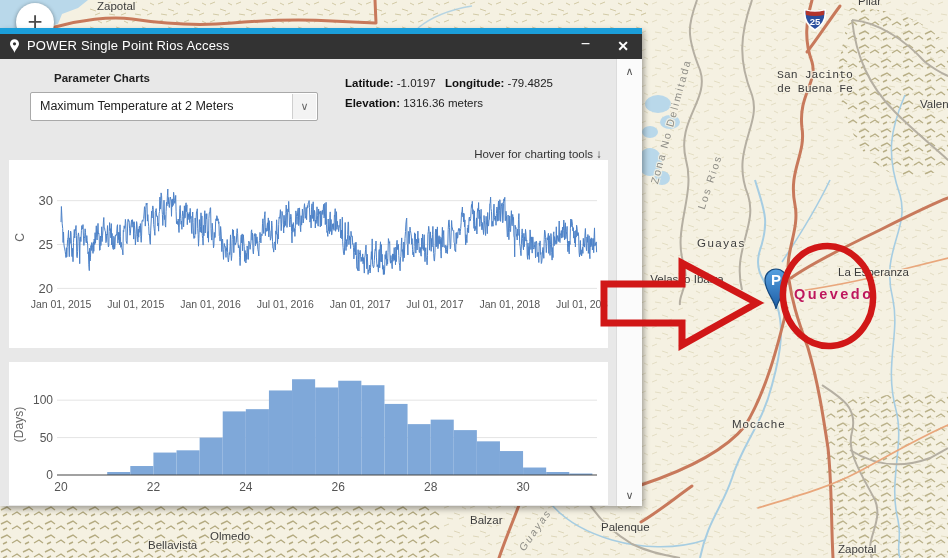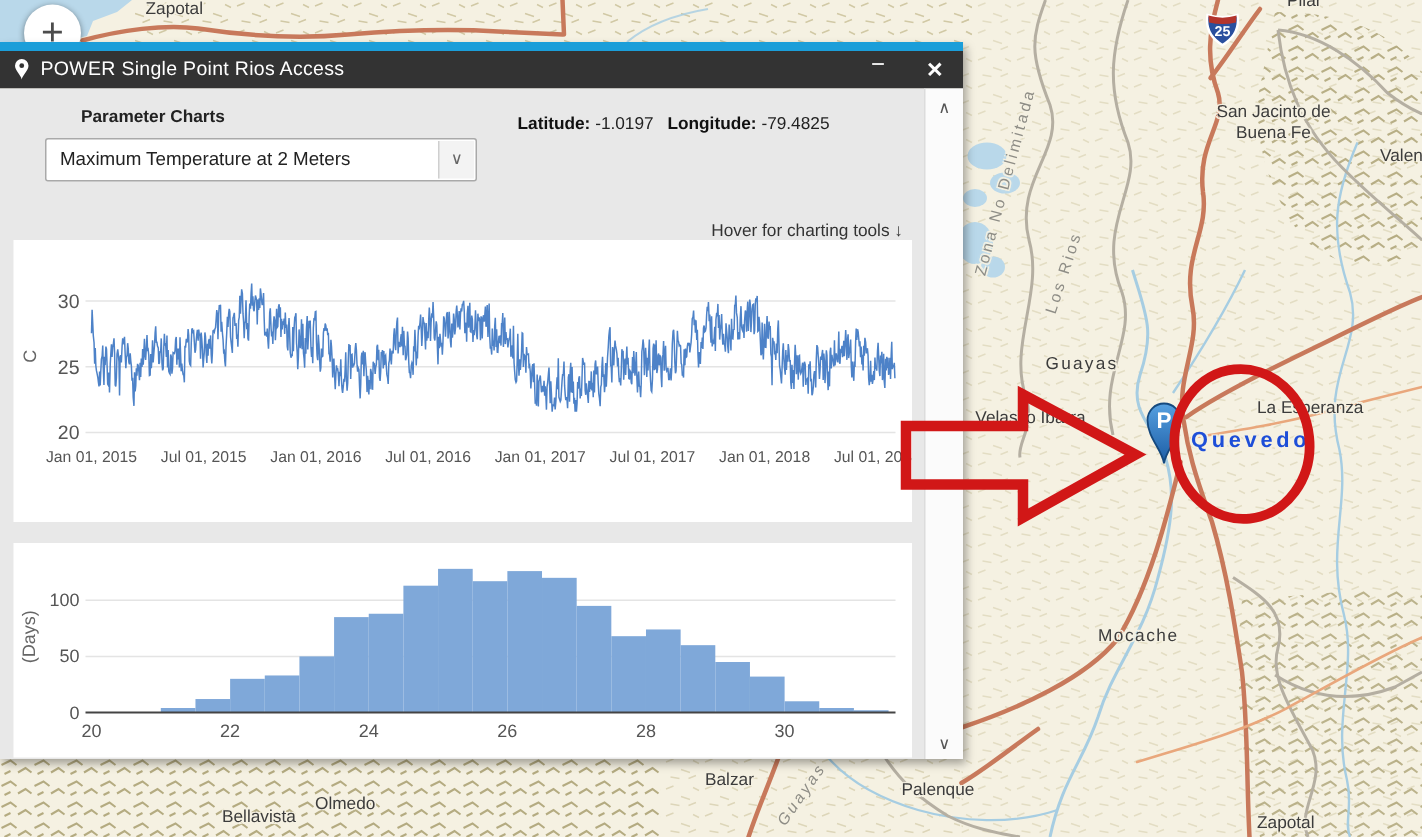--- a/index.html
+++ b/index.html
@@ -5,21 +5,21 @@
   html,body{margin:0;padding:0;}
   body{width:948px;height:558px;overflow:hidden;position:relative;
        font-family:"Liberation Sans",sans-serif;background:#f5f1e2;}
   #stage{position:absolute;inset:0;width:948px;height:558px;overflow:hidden;}
   #map-svg{position:absolute;left:0;top:0;z-index:1;}
 
   
   .ml{position:absolute;z-index:2;font-size:11.5px;color:#3c3c3c;white-space:nowrap;
       text-shadow:1px 1px 0 #f5f1e2,-1px -1px 0 #f5f1e2,1px -1px 0 #f5f1e2,-1px 1px 0 #f5f1e2,0 0 3px #f5f1e2;}
   .ml.wrap{white-space:normal;text-align:center;line-height:1.25;}
-  .ml.big{font-size:14.5px;font-weight:600;letter-spacing:2.5px;color:#1d4ed8;}
+  .ml.big{font-size:14.5px;font-weight:600;letter-spacing:2.5px;color:#be185d;}
   .ml.gray{color:#8e8d86;letter-spacing:2px;}
   .ml.rot{transform-origin:0 0;}
 
   
   #shield{position:absolute;left:803px;top:7px;width:24px;height:25px;z-index:2;}
   #shield svg{position:absolute;left:0;top:0;}
   #shield .num{position:absolute;left:0;top:9px;width:24px;text-align:center;
                font-size:9.5px;font-weight:bold;color:#fff;z-index:2;}
 
   
@@ -139,21 +139,21 @@
       </g>
       <g stroke="#e9a77c" stroke-width="1.7">
         <path d="M794 292 C820 288 860 282 900 270 L948 258"></path>
         <path d="M948 425 C918 438 888 456 858 472 C828 488 790 498 758 508"></path>
       </g>
     </g>
   </svg>
 
   <div class="ml" style="left:97px;top:0px;">Zapotal</div>
   <div class="ml" style="left:858px;top:-5px;">Pilar</div>
-  <div class="ml wrap" style="left:802px;top:68px;width:94px;">San Jacinto de Buena Fe</div>
+  <div class="ml wrap" style="left:768px;top:68px;width:94px;font-family:Liberation Mono, monospace;">San Jacinto de Buena Fe</div>
   <div class="ml" style="left:920px;top:98px;">Valencia</div>
   <div class="ml" style="left:697px;top:237px;letter-spacing:1.5px;">Guayas</div>
   <div class="ml wrap" style="left:650px;top:272px;width:74px;">Velasco Ibarra</div>
   <div class="ml big" style="left:794px;top:286px;">Quevedo</div>
   <div class="ml" style="left:838px;top:266px;">La Esperanza</div>
   <div class="ml" style="left:732px;top:418px;letter-spacing:1px;">Mocache</div>
   <div class="ml" style="left:838px;top:543px;">Zapotal</div>
   <div class="ml" style="left:148px;top:539px;">Bellavista</div>
   <div class="ml" style="left:210px;top:530px;">Olmedo</div>
   <div class="ml" style="left:470px;top:514px;">Balzar</div>
@@ -200,20 +200,24 @@
         <span class="val">Maximum Temperature at 2 Meters</span>
         <span class="btn">∨</span>
       </div>
 
       <div id="info">
         <div>
           <b>Latitude:</b>
           <span>-1.0197</span>
           <b>Longitude:</b>
           <span>-79.4825</span>
+        </div>
+        <div>
+          <b>Elevation:</b>
+          <span>1316.36 meters</span>
         </div>
       </div>
 
       <div id="hover-hint">Hover for charting tools ↓</div>
 
       <div class="card" id="card-ts">
         <svg id="ts-svg" width="599" height="188">
             <line x1="48" y1="128.3688524590164" x2="588" y2="128.3688524590164" stroke="#e4e4e4" stroke-width="1"></line>
             <text x="44" y="132.8688524590164" text-anchor="end" font-size="13" fill="#555">20</text>
             <line x1="48" y1="84.51639344262294" x2="588" y2="84.51639344262294" stroke="#e4e4e4" stroke-width="1"></line>

